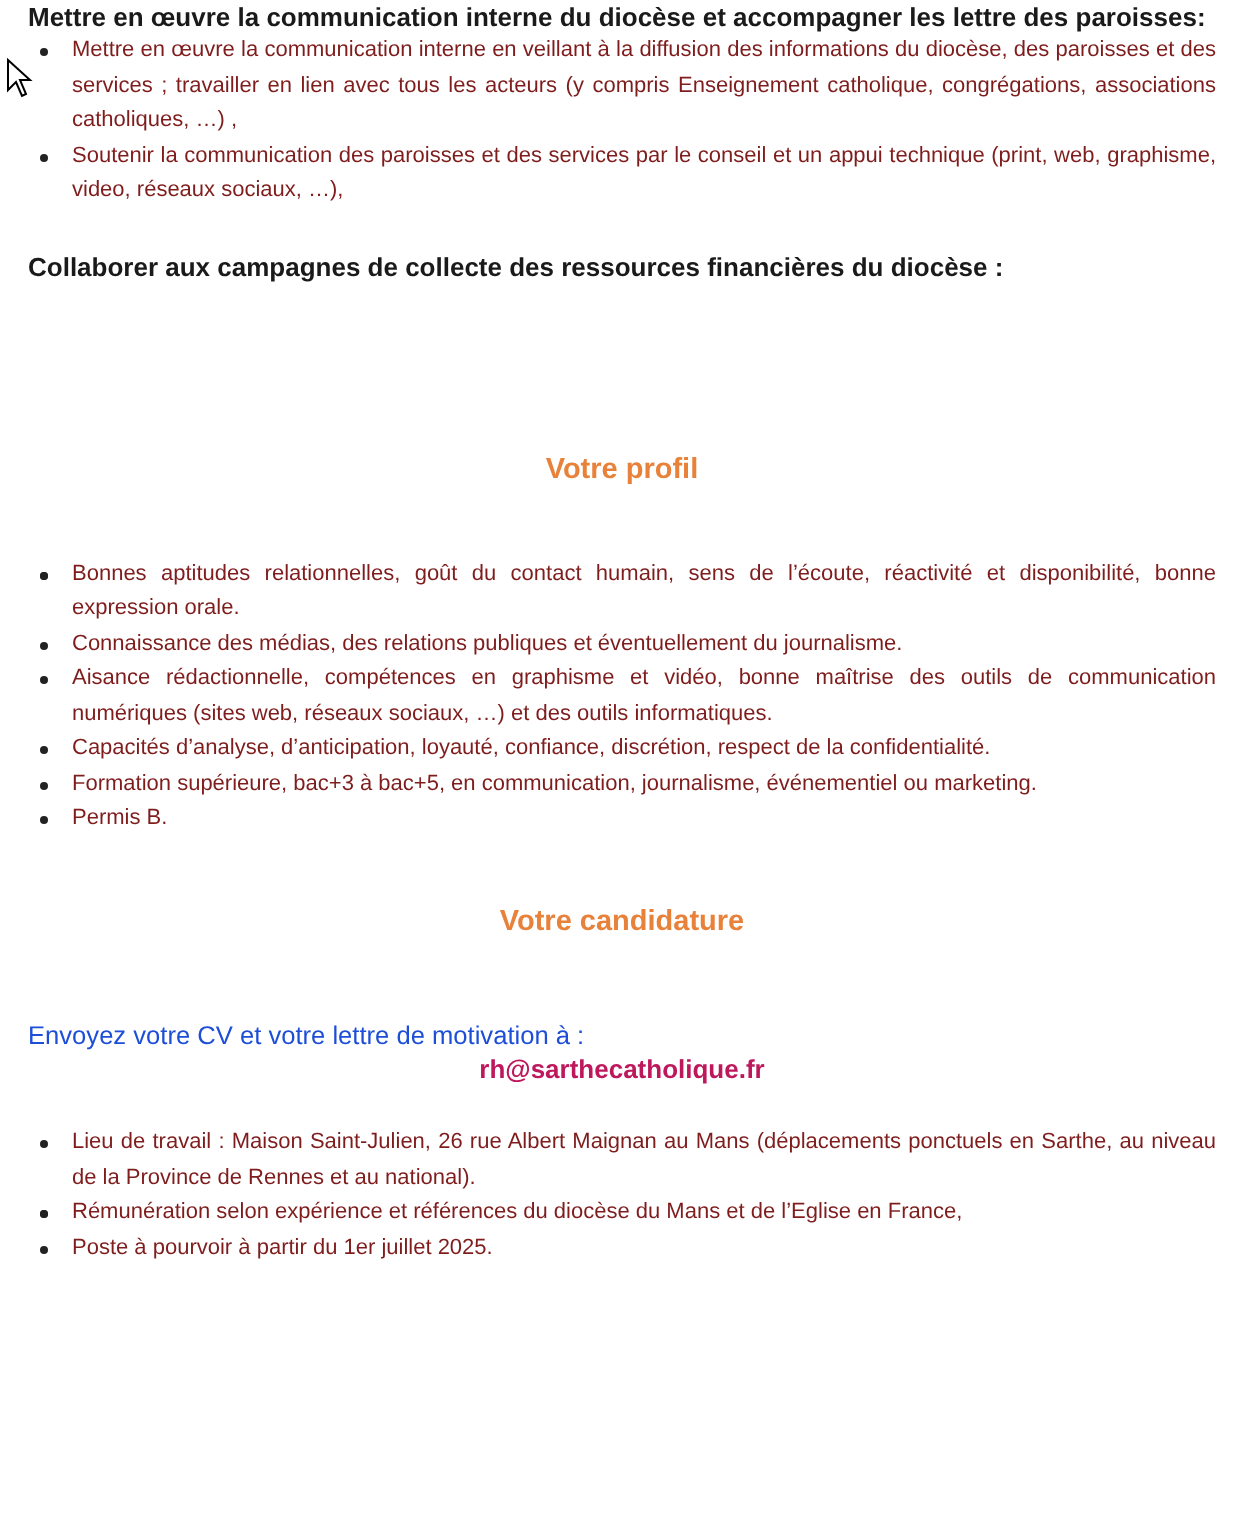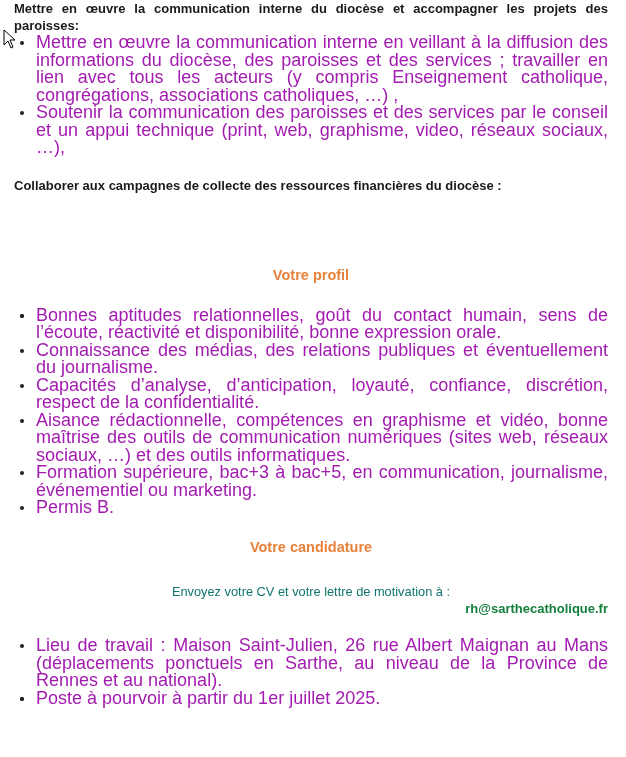--- a/index.html
+++ b/index.html
@@ -33,67 +33,66 @@
     ul.bullets {
       list-style: none;
       margin: 0;
       padding: 0 0 0 22px;
     }
     ul.bullets li {
       position: relative;
       line-height: 17.5px;
       text-align: justify;
       text-align-last: left;
-      font-size: 18px;
-      color: #a21caf;
+      font-size: 11px;
+      color: #7f1d1d;
     }
     ul.bullets li .dot {
       position: absolute;
       left: -16px;
       top: 7px;
       width: 4px;
       height: 4px;
       border-radius: 50%;
       background: #222;
     }
     .section-title {
       text-align: center;
       color: #e8823b;
       font-weight: bold;
       font-size: 14.5px;
-      margin: 4px;
+      margin: 16px;
     }
     .center-text {
-      text-align: center;
       font-size: 12.8px;
       line-height: 17.5px;
-      color: #0f766e;
+      color: #1d4ed8;
     }
     .email {
-      text-align: right;
+      text-align: center;
       font-weight: bold;
       font-size: 13px;
       line-height: 17px;
-      color: #15803d;
+      color: #be185d;
     }
     .cursor {
       position: absolute;
       left: 3px;
       top: 29px;
       width: 14px;
       height: 20px;
     }
   </style>
 </head>
 <body>
 
 <div class="page">
 
   <section>
-    <p class="block-heading">Mettre en œuvre la communication interne du diocèse et accompagner les projets des paroisses:</p>
+    <p class="block-heading">Mettre en œuvre la communication interne du diocèse et accompagner les lettre des paroisses:</p>
     <ul class="bullets">
       <li><span class="dot"></span><span>Mettre en œuvre la communication interne en veillant à la diffusion des informations du diocèse, des paroisses et des services ; travailler en lien avec tous les acteurs (y compris Enseignement catholique, congrégations, associations catholiques, …) ,</span></li>
       <li><span class="dot"></span><span>Soutenir la communication des paroisses et des services par le conseil et un appui technique (print, web, graphisme, video, réseaux sociaux, …),</span></li>
     </ul>
   </section>
 
   <div style="height:20px"></div>
 
   <section>
     <p class="block-heading">Collaborer aux campagnes de collecte des ressources financières du diocèse :</p>
@@ -101,38 +100,39 @@
 
   <div style="height:69px"></div>
 
   <section>
     <h2 class="section-title">Votre profil</h2>
     <div style="height:20px"></div>
     <ul class="bullets">
       <li><span class="dot"></span></li>
       <li><span class="dot"></span><span>Bonnes aptitudes relationnelles, goût du contact humain, sens de l’écoute, réactivité et disponibilité, bonne expression orale.</span></li>
       <li><span class="dot"></span><span>Connaissance des médias, des relations publiques et éventuellement du journalisme.</span></li>
+      <li><span class="dot"></span><span>Aisance rédactionnelle, compétences en graphisme et vidéo, bonne maîtrise des outils de communication numériques (sites web, réseaux sociaux, …) et des outils informatiques.</span></li>
       <li><span class="dot"></span><span>Capacités d’analyse, d’anticipation, loyauté, confiance, discrétion, respect de la confidentialité.</span></li>
-      <li><span class="dot"></span><span>Aisance rédactionnelle, compétences en graphisme et vidéo, bonne maîtrise des outils de communication numériques (sites web, réseaux sociaux, …) et des outils informatiques.</span></li>
       <li><span class="dot"></span><span>Formation supérieure, bac+3 à bac+5, en communication, journalisme, événementiel ou marketing.</span></li>
       <li><span class="dot"></span><span>Permis B.</span></li>
     </ul>
   </section>
 
   <div style="height:18px"></div>
 
   <section>
     <h2 class="section-title">Votre candidature</h2>
     <div style="height:24px"></div>
     <div class="center-text">Envoyez votre CV et votre lettre de motivation à  :</div>
     <div class="email">rh@sarthecatholique.fr</div>
     <div style="height:20px"></div>
     <ul class="bullets">
       <li><span class="dot"></span><span>Lieu de travail : Maison Saint-Julien, 26 rue Albert Maignan au Mans (déplacements ponctuels en Sarthe, au niveau de la Province de Rennes et au national).</span></li>
       <li><span class="dot"></span></li>
+      <li><span class="dot"></span><span>Rémunération selon expérience et références du diocèse du Mans et de l’Eglise en France,</span></li>
       <li><span class="dot"></span><span>Poste à pourvoir à partir du 1er juillet 2025.</span></li>
     </ul>
   </section>
 </div>
 
 <svg class="cursor" viewBox="0 0 14 20">
   <path d="M1 1 L1 16 L5 12 L8 19 L10 18 L7 11 L12 11 Z" fill="#ffffff" stroke="#000000" stroke-width="1"></path>
 </svg>
 
 </body></html>

